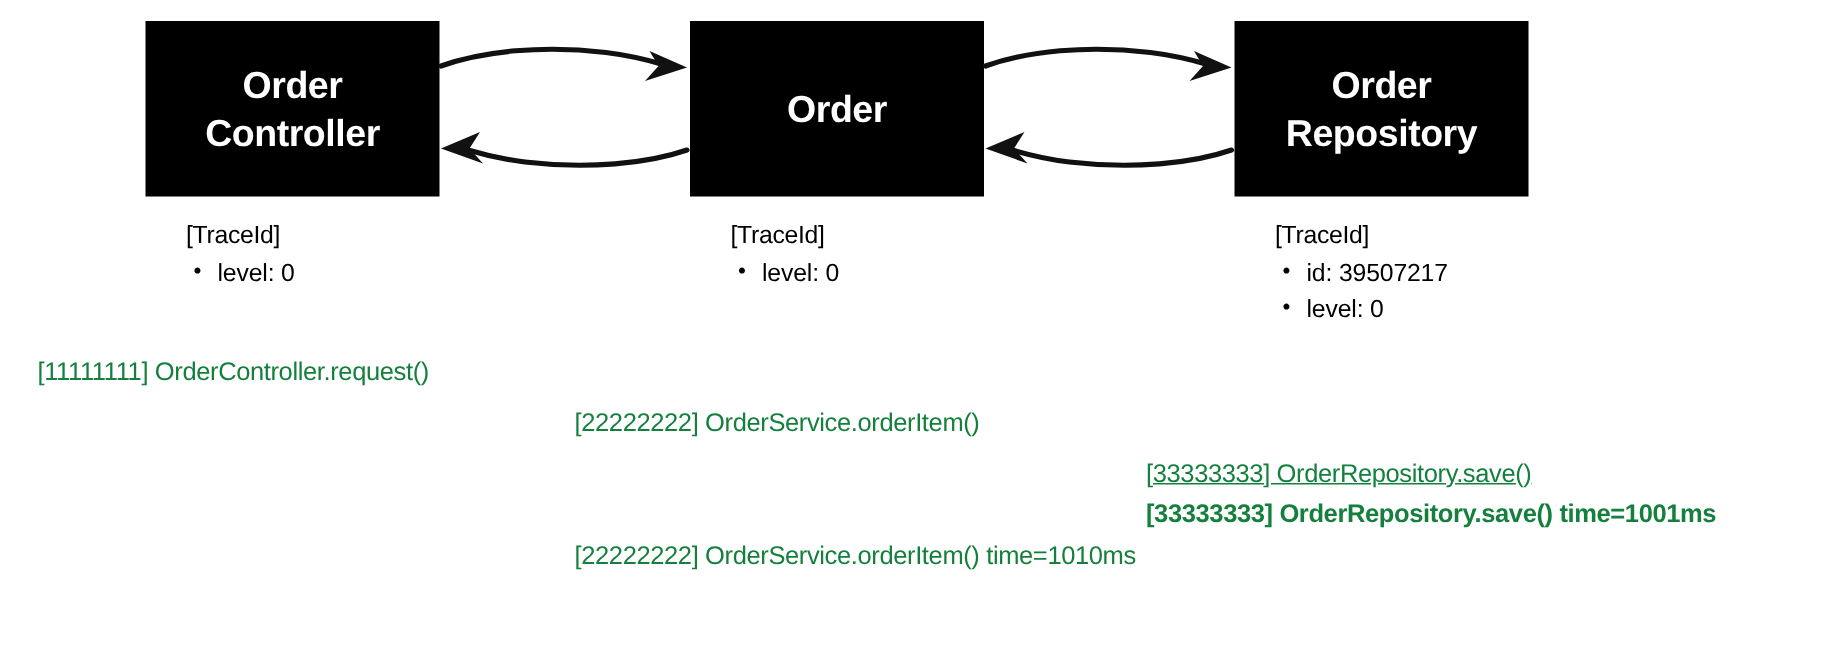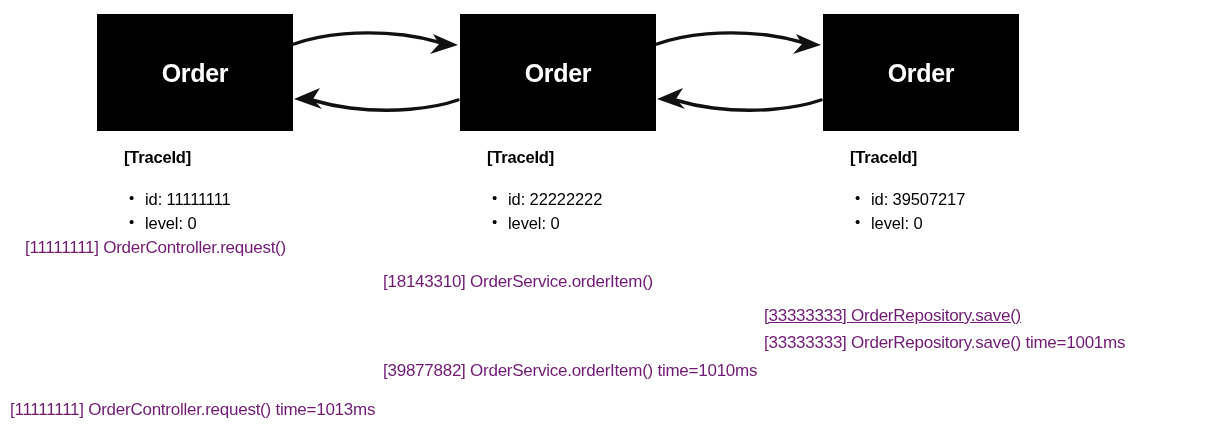--- a/index.html
+++ b/index.html
@@ -44,24 +44,24 @@
 
   
   .trace-block {
     position: absolute;
     color: #000000;
     font-size: 16.5px;
     line-height: 1.42;
     white-space: nowrap;
   }
   .trace-block .trace-title {
-    font-weight: bold;
+    font-weight: normal;
     letter-spacing: -0.2px;
     display: block;
-    margin-bottom: 19px;
+    margin-bottom: 2px;
   }
   .trace-block ul {
     list-style: none;
     margin: 0;
     padding: 0;
   }
   .trace-block li {
     position: relative;
     padding-left: 21px;
     font-weight: normal;
@@ -84,55 +84,55 @@
     position: absolute;
     overflow: visible;
     pointer-events: none;
   }
   #arrows-c-s { left: 292px; top: 14px; }
   #arrows-s-r { left: 655px; top: 14px; }
 
   
   .log-line {
     position: absolute;
-    color: #701a75;
+    color: #15803d;
     font-size: 17px;
     letter-spacing: -0.25px;
     white-space: nowrap;
   }
 </style>
 </head>
 <body>
 
 <div id="canvas">
 
   <div class="node-box" id="node-controller">
     <span class="line">Order</span>
+    <span class="line">Controller</span>
   </div>
   <div class="trace-block" id="trace-controller">
     <span class="trace-title">[TraceId]</span>
     <ul>
-      <li>id: 11111111</li>
       <li>level: 0</li>
     </ul>
   </div>
 
   <div class="node-box" id="node-service">
     <span class="line">Order</span>
   </div>
   <div class="trace-block" id="trace-service">
     <span class="trace-title">[TraceId]</span>
     <ul>
-      <li>id: 22222222</li>
       <li>level: 0</li>
     </ul>
   </div>
 
   <div class="node-box" id="node-repository">
     <span class="line">Order</span>
+    <span class="line">Repository</span>
   </div>
   <div class="trace-block" id="trace-repository">
     <span class="trace-title">[TraceId]</span>
     <ul>
       <li>id: 39507217</li>
       <li>level: 0</li>
     </ul>
   </div>
 
   <svg class="arrow-svg" id="arrows-c-s" width="168" height="117" viewBox="0 0 168 117">
@@ -145,19 +145,18 @@
   </svg>
 
   <svg class="arrow-svg" id="arrows-s-r" width="168" height="117" viewBox="0 0 168 117">
     <path d="M2,30 C30,20 70,16 112,21 C128,23 140,26 150,29" fill="none" stroke="#111111" stroke-width="3.4" stroke-linecap="round"></path>
     <path d="M166,31 L141,20 L147,30 L138,40 Z" fill="#111111"></path>
     <path d="M166,86 C140,95 100,99 58,94 C42,92 30,89 20,86" fill="none" stroke="#111111" stroke-width="3.4" stroke-linecap="round"></path>
     <path d="M2,85 L28,74 L21,85 L30,95 Z" fill="#111111"></path>
   </svg>
 
   <div class="log-line" style="left:25px;  top:238px;">[11111111] OrderController.request()</div>
-  <div class="log-line" style="left:383px; top:272px;">[18143310] OrderService.orderItem()</div>
+  <div class="log-line" style="left:383px; top:272px;">[22222222] OrderService.orderItem()</div>
   <div class="log-line" style="left:764px; top:306px;text-decoration:underline;">[33333333] OrderRepository.save()</div>
-  <div class="log-line" style="left:764px; top:333px;">[33333333] OrderRepository.save() time=1001ms</div>
-  <div class="log-line" style="left:383px; top:361px;">[39877882] OrderService.orderItem() time=1010ms</div>
-  <div class="log-line" style="left:10px;  top:400px;">[11111111] OrderController.request() time=1013ms</div>
+  <div class="log-line" style="left:764px; top:333px;font-weight:bold;">[33333333] OrderRepository.save() time=1001ms</div>
+  <div class="log-line" style="left:383px; top:361px;">[22222222] OrderService.orderItem() time=1010ms</div>
 
 </div>
 
 </body></html>

